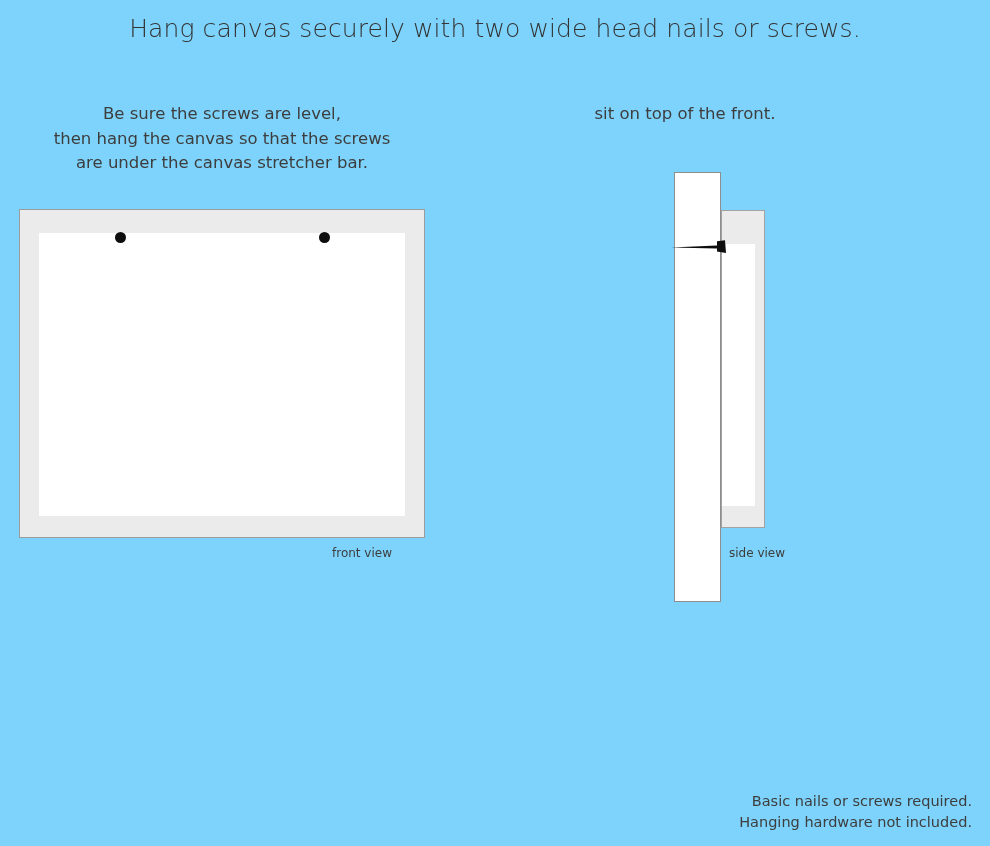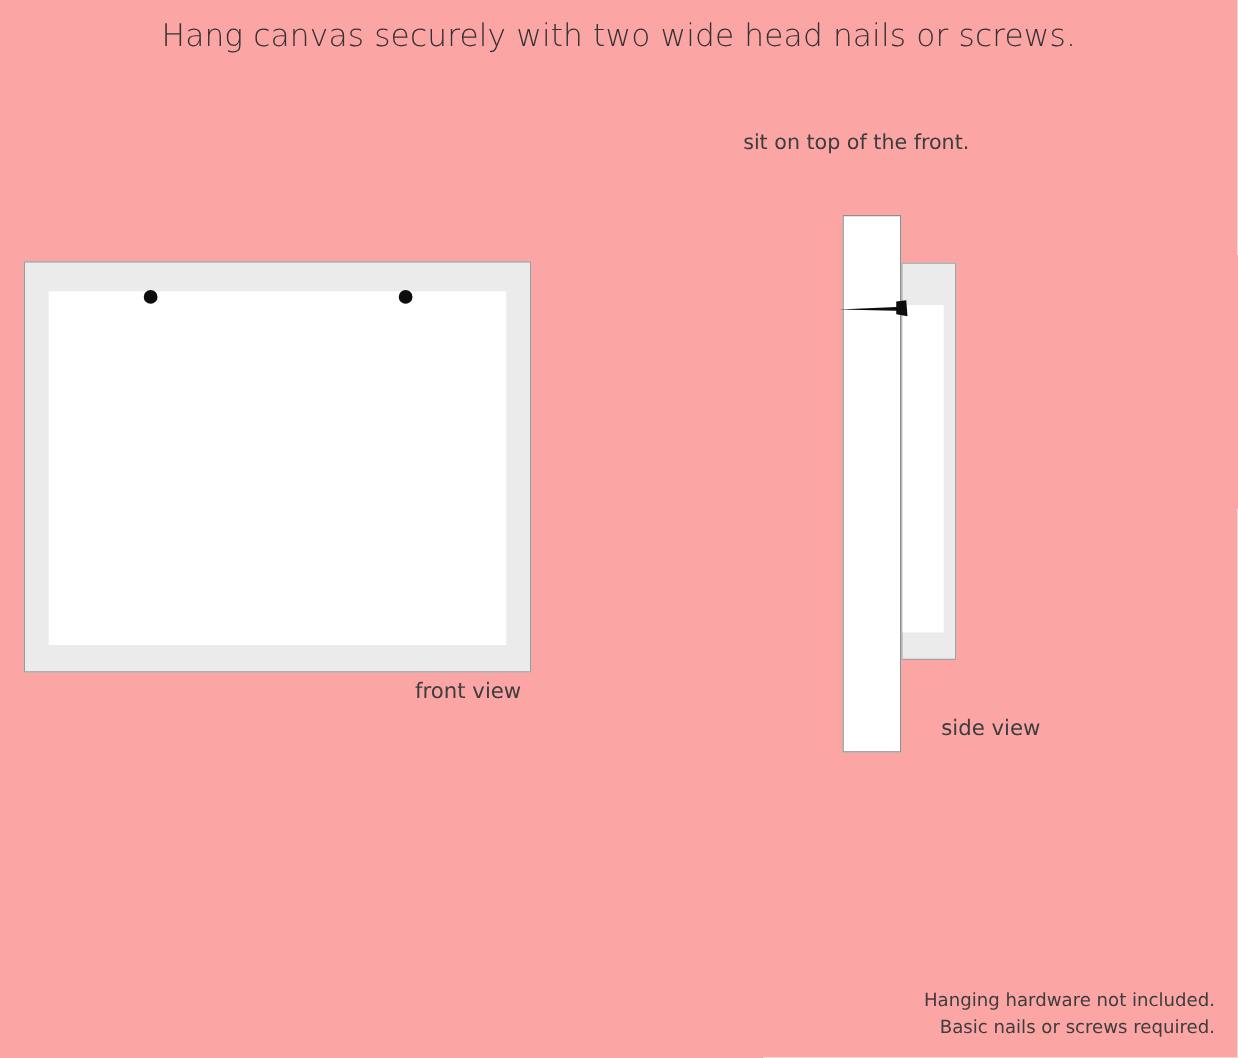--- a/index.html
+++ b/index.html
@@ -11,21 +11,21 @@
   body {
     font-family: "DejaVu Sans", "Liberation Sans", sans-serif;
     color: #3a3a3a;
     -webkit-font-smoothing: antialiased;
   }
   #page {
     position: relative;
     width: 990px;
     height: 846px;
     overflow: hidden;
-    background: #fca5a5;
+    background: #7dd3fc;
   }
 
   
   .headline {
     position: absolute;
     left: 0;
     top: 12px;
     width: 990px;
     text-align: center;
     font-size: 25px;
@@ -51,28 +51,28 @@
   }
   .caption-right {
     left: 540px;
     top: 102px;
     width: 290px;
   }
   .caption .line { display: block; }
 
   .view-label {
     position: absolute;
-    font-size: 17px;
+    font-size: 12px;
     font-weight: 400;
     color: #3d3d3d;
     line-height: 22px;
     white-space: nowrap;
   }
   .label-front { left: 332px; top: 542px; }
-  .label-side  { left: 729px; top: 572px; margin-left: 24px; }
+  .label-side  { left: 729px; top: 542px; }
 
   .footnote {
     position: absolute;
     right: 18px;
     top: 791px;
     text-align: right;
     font-size: 14.5px;
     line-height: 21px;
     color: #3d3d3d;
   }
@@ -164,20 +164,25 @@
   .nail svg { display: block; }
 
 </style>
 </head>
 <body>
 
 <div id="page">
 
   <div class="headline">Hang canvas securely with two wide head nails or screws.</div>
 
+  <div class="caption caption-left">
+    <span class="line">Be sure the screws are level,</span>
+    <span class="line">then hang the canvas so that the screws</span>
+    <span class="line">are under the canvas stretcher bar.</span>
+  </div>
 
   <div class="caption caption-right">
     <span class="line">sit on top of the front.</span>
   </div>
 
   <div class="front-view">
     <div class="canvas-frame"></div>
     <div class="canvas-face"></div>
     <div class="screw-dot left"></div>
     <div class="screw-dot right"></div>
@@ -192,17 +197,17 @@
     <div class="nail">
       <svg width="62" height="14" viewBox="0 0 62 14" xmlns="http://www.w3.org/2000/svg">
         <path d="M0 7.6 L46 5.6 L46 1.2 L54 0.2 L55 13.0 L46 11.4 L46 8.6 Z" fill="#0d0d0d"></path>
       </svg>
     </div>
   </div>
 
   <div class="view-label label-side">side view</div>
 
   <div class="footnote">
+    <span class="line">Basic nails or screws required.</span>
     <span class="line">Hanging hardware not included.</span>
-    <span class="line">Basic nails or screws required.</span>
   </div>
 
 </div>
 
 </body></html>

